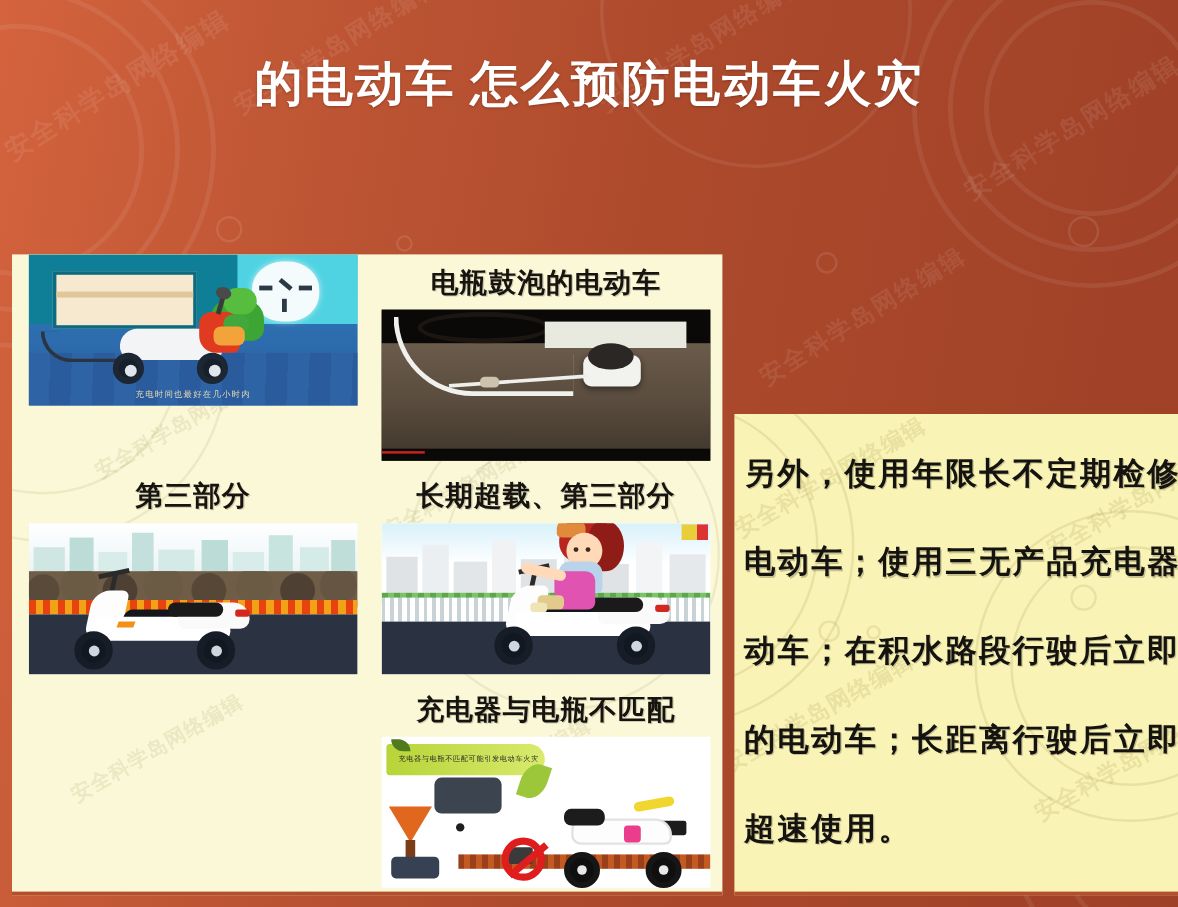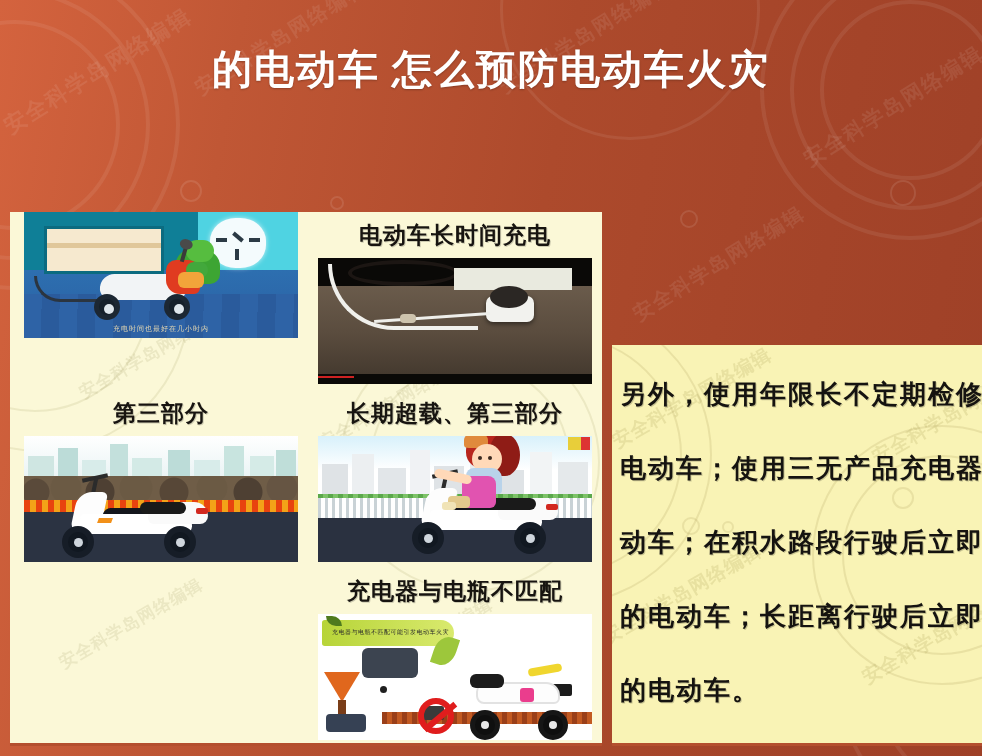--- a/index.html
+++ b/index.html
@@ -420,21 +420,21 @@
                   <i></i>
                 </div>
                 <div class="wh b">
                   <i></i>
                 </div>
             </div>
             <div class="subt">充电时间也最好在几小时内</div>
           </div>
         </div>
         <div class="cell right">
-          <div class="cap">电动车长时间充电</div>
+          <div class="cap">电瓶鼓泡的电动车</div>
           <div class="pic p2">
             <div class="ground"></div>
               <div class="dark"></div>
             <div class="bike"></div>
               <div class="label"></div>
             <div class="strip"></div>
               <div class="charger"></div>
             <div class="cable"></div>
               <div class="cable2"></div>
               <div class="knot"></div>
@@ -563,17 +563,17 @@
     <div class="panel-wm" style="left:-10px; top:40px;">安全科学岛网络编辑</div>
     <div class="panel-wm" style="left:250px; top:56px;">安全科学岛网络编辑</div>
     <div class="panel-wm" style="left:-20px; top:236px;">安全科学岛网络编辑</div>
     <div class="panel-wm" style="left:240px; top:276px;">安全科学岛网络编辑</div>
 
     <div class="lines">
       <div class="line">另外，使用年限长不定期检修的</div>
       <div class="line">电动车；使用三无产品充电器的电</div>
       <div class="line">动车；在积水路段行驶后立即充电</div>
       <div class="line">的电动车；长距离行驶后立即充电</div>
-      <div class="line">的电动车。</div>
+      <div class="line">超速使用。</div>
     </div>
   </div>
 
 </div>
 
 </body></html>

